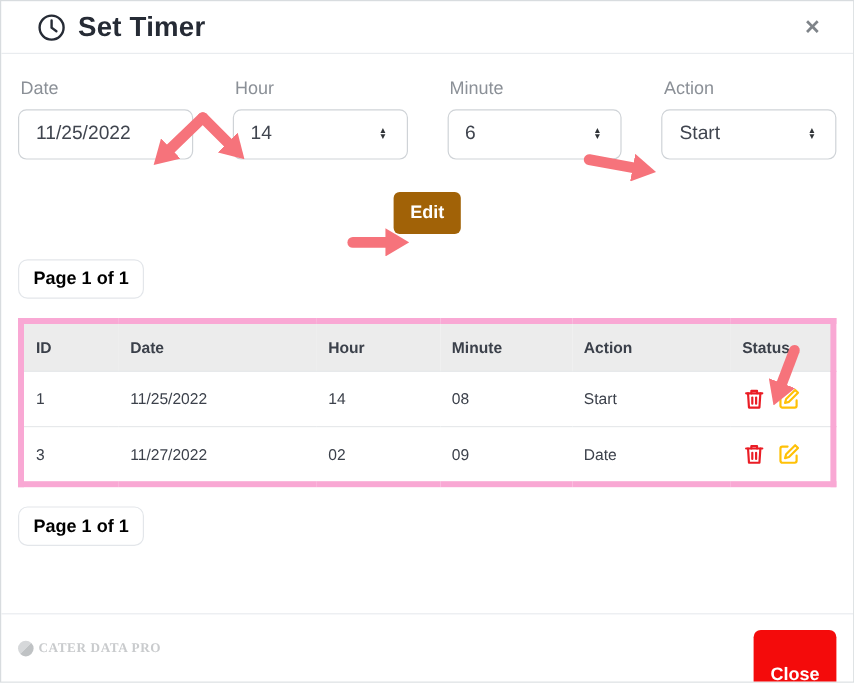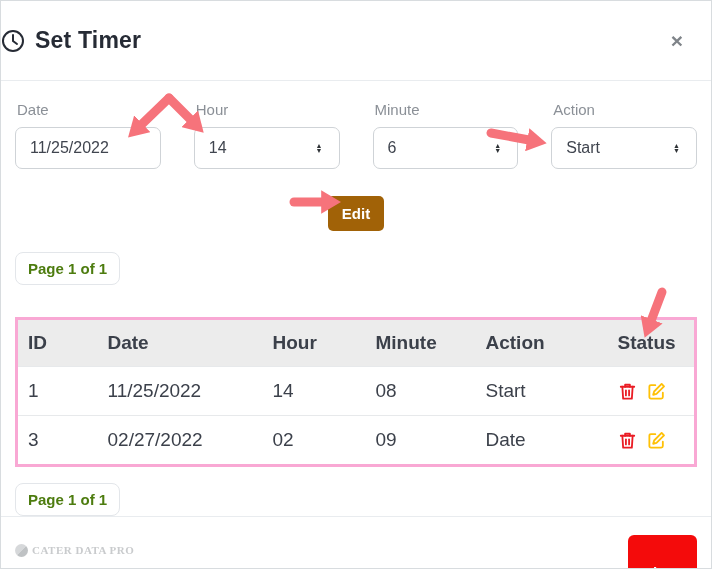--- a/index.html
+++ b/index.html
@@ -6,21 +6,21 @@
   html,body { background:#f4f4f4; }
   body { font-family:"Liberation Sans", sans-serif; }
 
   .modal {
     position:relative; width:712px; height:569px; background:#fff;
     border:1px solid #d8dcdf; display:flex; flex-direction:column;
     overflow:hidden;
   }
 
   
-  .hdr { display:flex; align-items:center; height:80px; padding:0 24px 0 0;
+  .hdr { display:flex; align-items:center; height:44px; padding:0 24px 0 30px;
          border-bottom:1px solid #e9ecef; flex:0 0 auto; }
   .hdr .clock { width:24px; height:24px; color:#262b35; }
   .hdr .title { margin-left:10px; font-size:23px; font-weight:700; color:#262b35; letter-spacing:.2px; }
   .hdr .xbtn { margin-left:auto; color:#7f8489; font-size:21px; font-weight:700;
                line-height:1; cursor:pointer; padding:2px 4px; }
 
   
   .bdy { flex:1 1 auto; padding:20px 14px 0 14px; }
   .form-row { display:flex; gap:33px; }
   .field { flex:1; }
@@ -32,39 +32,39 @@
   .select { justify-content:space-between; cursor:pointer; font-weight:500; }
   .caret { display:flex; flex-direction:column; align-items:center; color:#2f3337;
            font-size:7px; line-height:.75; margin-right:2px; }
 
   .edit-row { text-align:center; margin-top:27px; }
   .btn-edit { background:#a16207; color:#fff; border:none; border-radius:5px;
               padding:9px 14px; font-size:15px; font-weight:700; cursor:pointer;
               font-family:"Liberation Sans", sans-serif; }
 
   .page-badge { display:inline-block; border:1px solid #e3e6ea; border-radius:8px;
-                padding:7px 12px; color:#4d7c0f; font-weight:700; font-size:15px;
+                padding:7px 12px; color:#000000; font-weight:700; font-size:15px;
                 background:#fff; cursor:pointer; }
   .badge-top { margin-top:21px; }
   .badge-bottom { margin-top:16px; }
 
   
   table { width:100%; border-collapse:collapse; table-layout:fixed;
-          border:3px solid #f9a8d4; margin-top:32px; font-size:19px; color:#3c414b; }
+          border:5px solid #f9a8d4; margin-top:16px; font-size:13px; color:#3c414b; }
   thead tr { background:#ececec; }
   th { text-align:left; font-weight:600; padding:12px 10px; color:#3b404a; }
   td { padding:13px 10px; border-top:1px solid #e7e9eb; font-weight:500; }
   .status-cell { display:flex; gap:10px; align-items:center; }
   .icon-btn { background:none; border:none; padding:0; cursor:pointer; line-height:0; }
   .icon-btn svg { width:19px; height:19px; }
   .trash { color:#ea1d25; }
   .pencil { color:#ffc107; }
 
   
-  .ftr { flex:0 0 auto; height:67px; border-top:1px solid #e9ecef;
+  .ftr { flex:0 0 auto; height:57px; border-top:1px solid #e9ecef;
          display:flex; align-items:center; justify-content:space-between;
          padding:0 14px; }
   .wm { display:flex; align-items:center; gap:4px; color:#c9cbcd;
         font-family:"Liberation Serif", serif; font-weight:700; font-size:11px;
         letter-spacing:.5px; }
   .wm-logo { width:13px; height:13px; border-radius:50%;
              background:linear-gradient(135deg,#d6d8da 50%, #bfc2c4 50%); }
   .btn-close { background:#f40b0b; color:#fff; border:none; border-radius:6px;
                padding:29px 14px; font-size:15px; font-weight:700; cursor:pointer;
                font-family:"Liberation Sans", sans-serif;margin-top:44px; }
@@ -177,21 +177,21 @@
                 <svg viewBox="0 0 24 24" fill="none" stroke="currentColor" stroke-width="2.3" stroke-linecap="round" stroke-linejoin="round">
                   <path d="M20 13.5V19a2 2 0 0 1-2 2H5a2 2 0 0 1-2-2V6a2 2 0 0 1 2-2h5.5"></path>
                   <path d="M18.5 2.5l3 3L12 15l-4.2 1.2L9 12z"></path>
                 </svg>
               </button>
             </div>
           </td>
         </tr>
         <tr>
           <td>3</td>
-          <td>02/27/2022</td>
+          <td>11/27/2022</td>
           <td>02</td>
           <td>09</td>
           <td>Date</td>
           <td>
             <div class="status-cell">
               <button class="icon-btn trash">
                 <svg viewBox="0 0 24 24" fill="none" stroke="currentColor" stroke-width="2.3" stroke-linecap="round" stroke-linejoin="round">
                   <path d="M3.5 6h17"></path>
                     <path d="M9 6V3.5h6V6"></path>
                   <path d="M5.5 6l1 15h11l1-15"></path>

